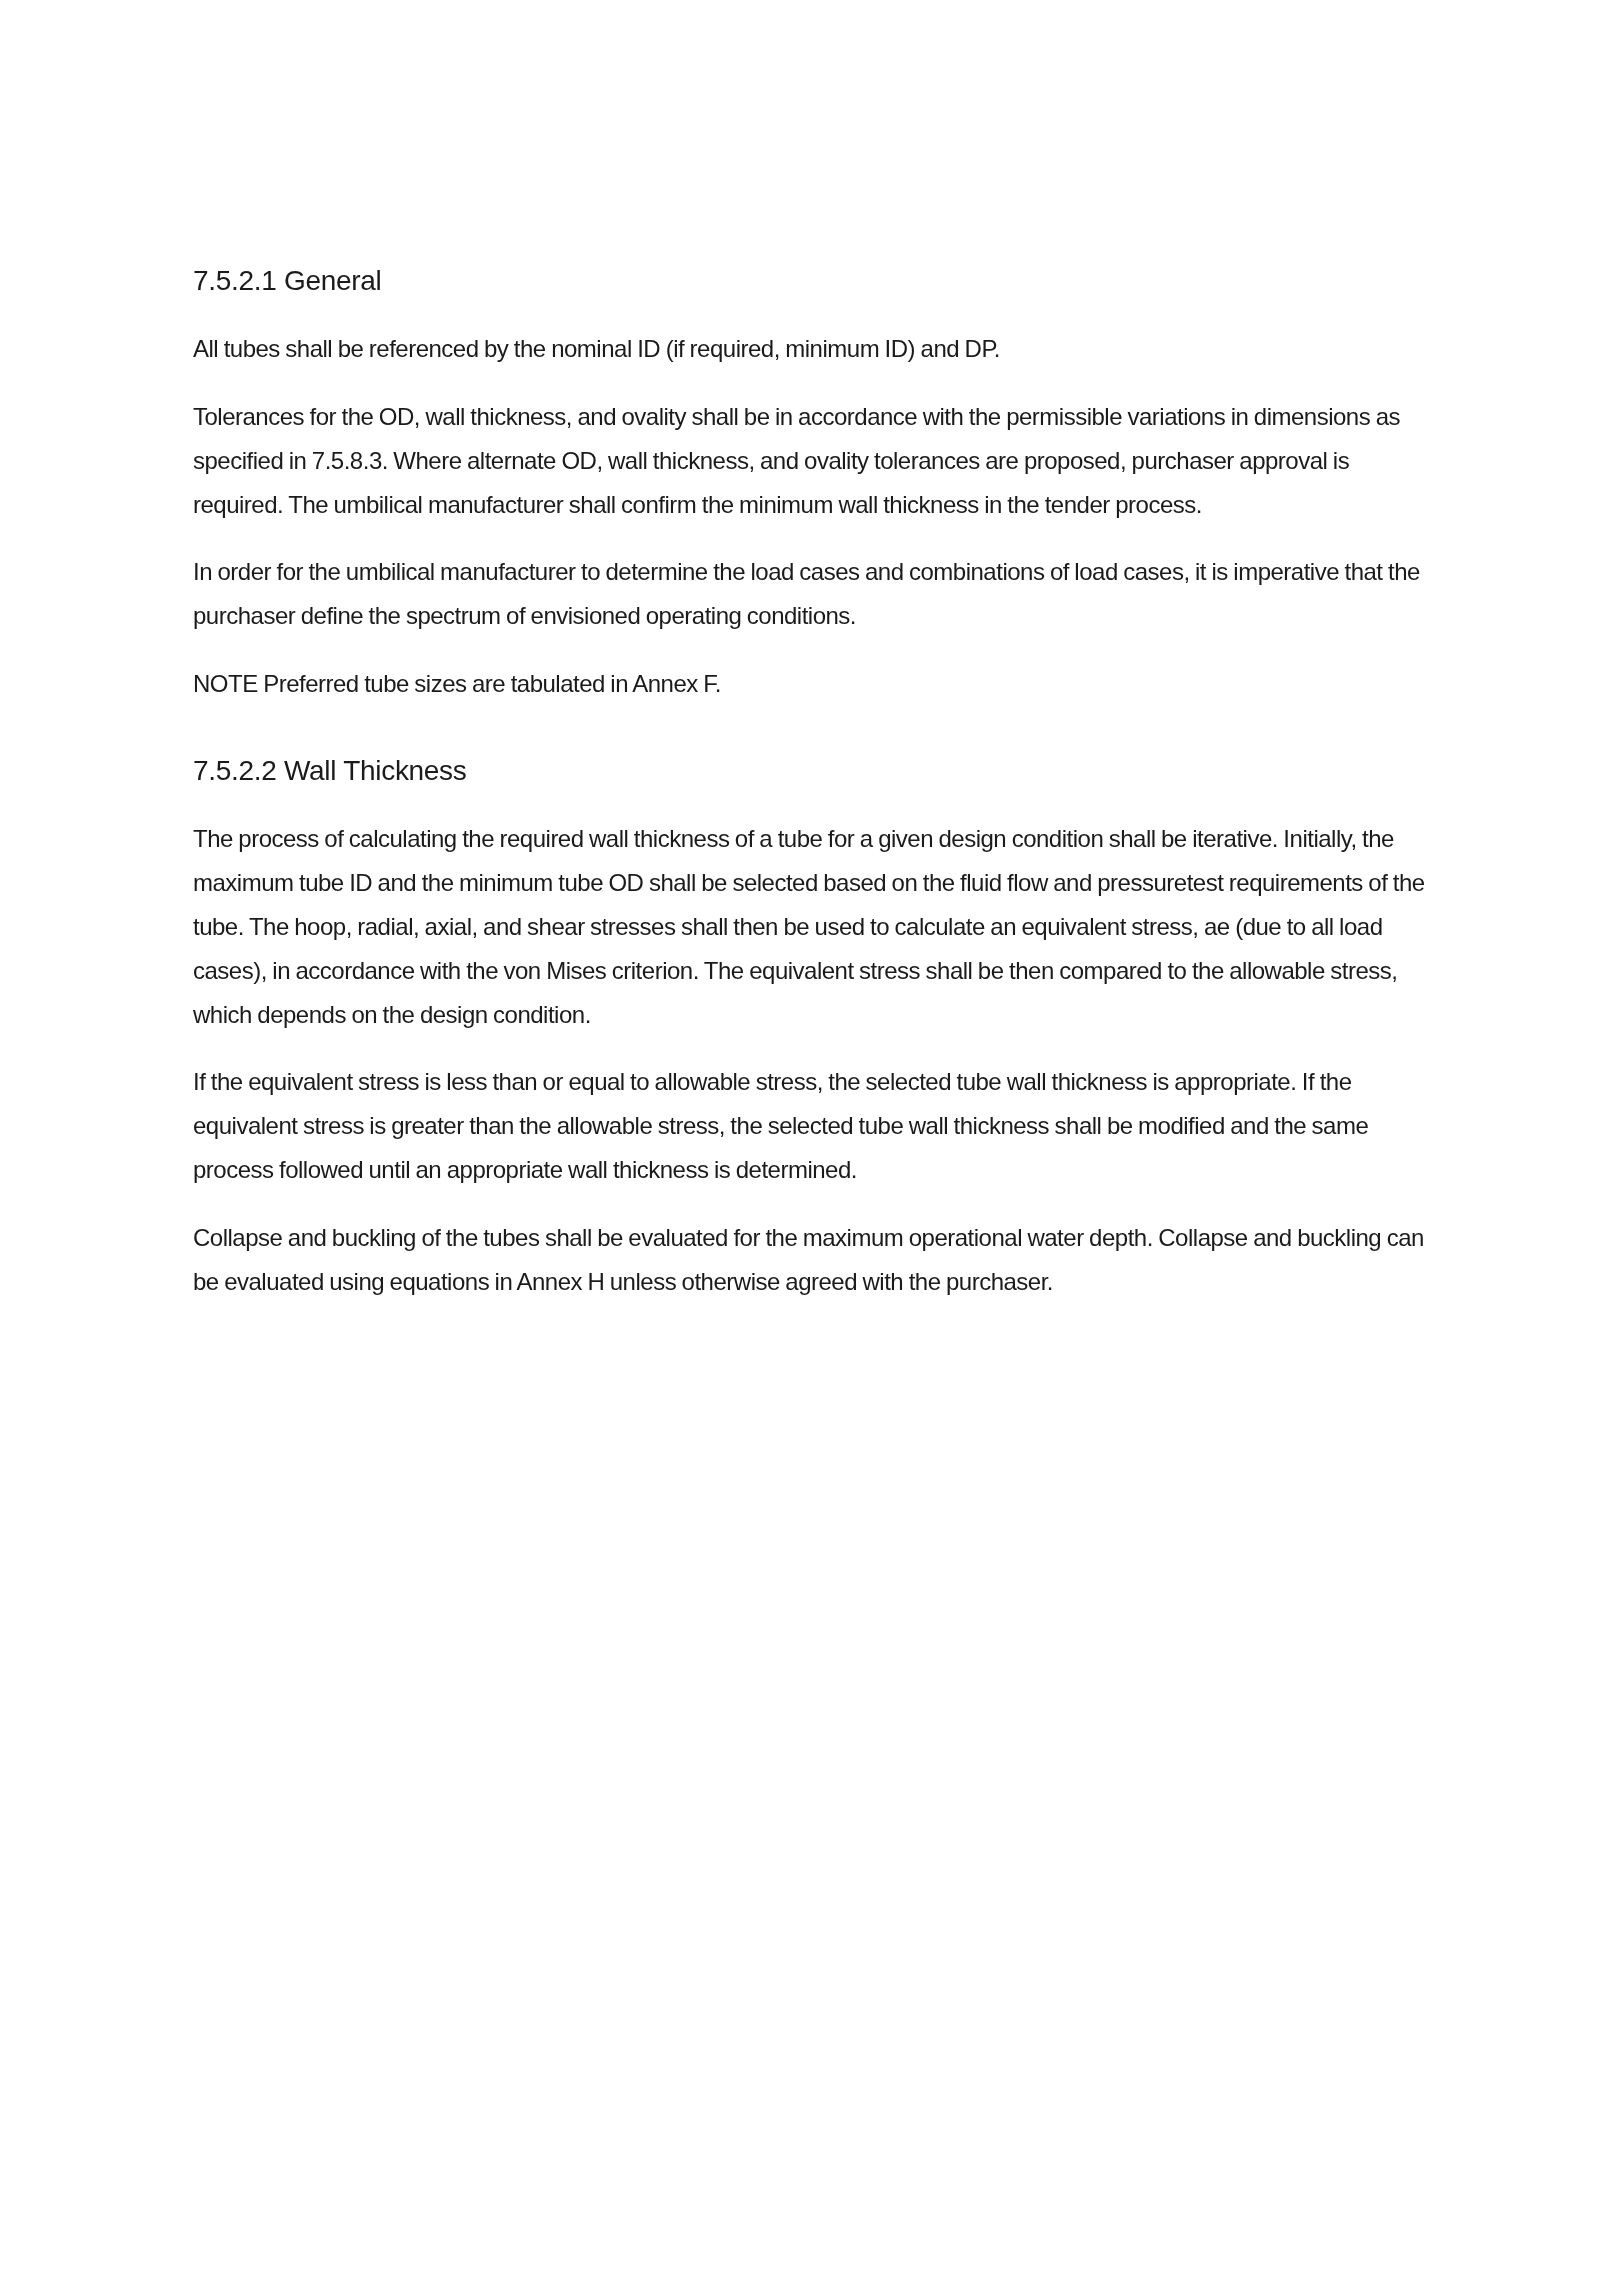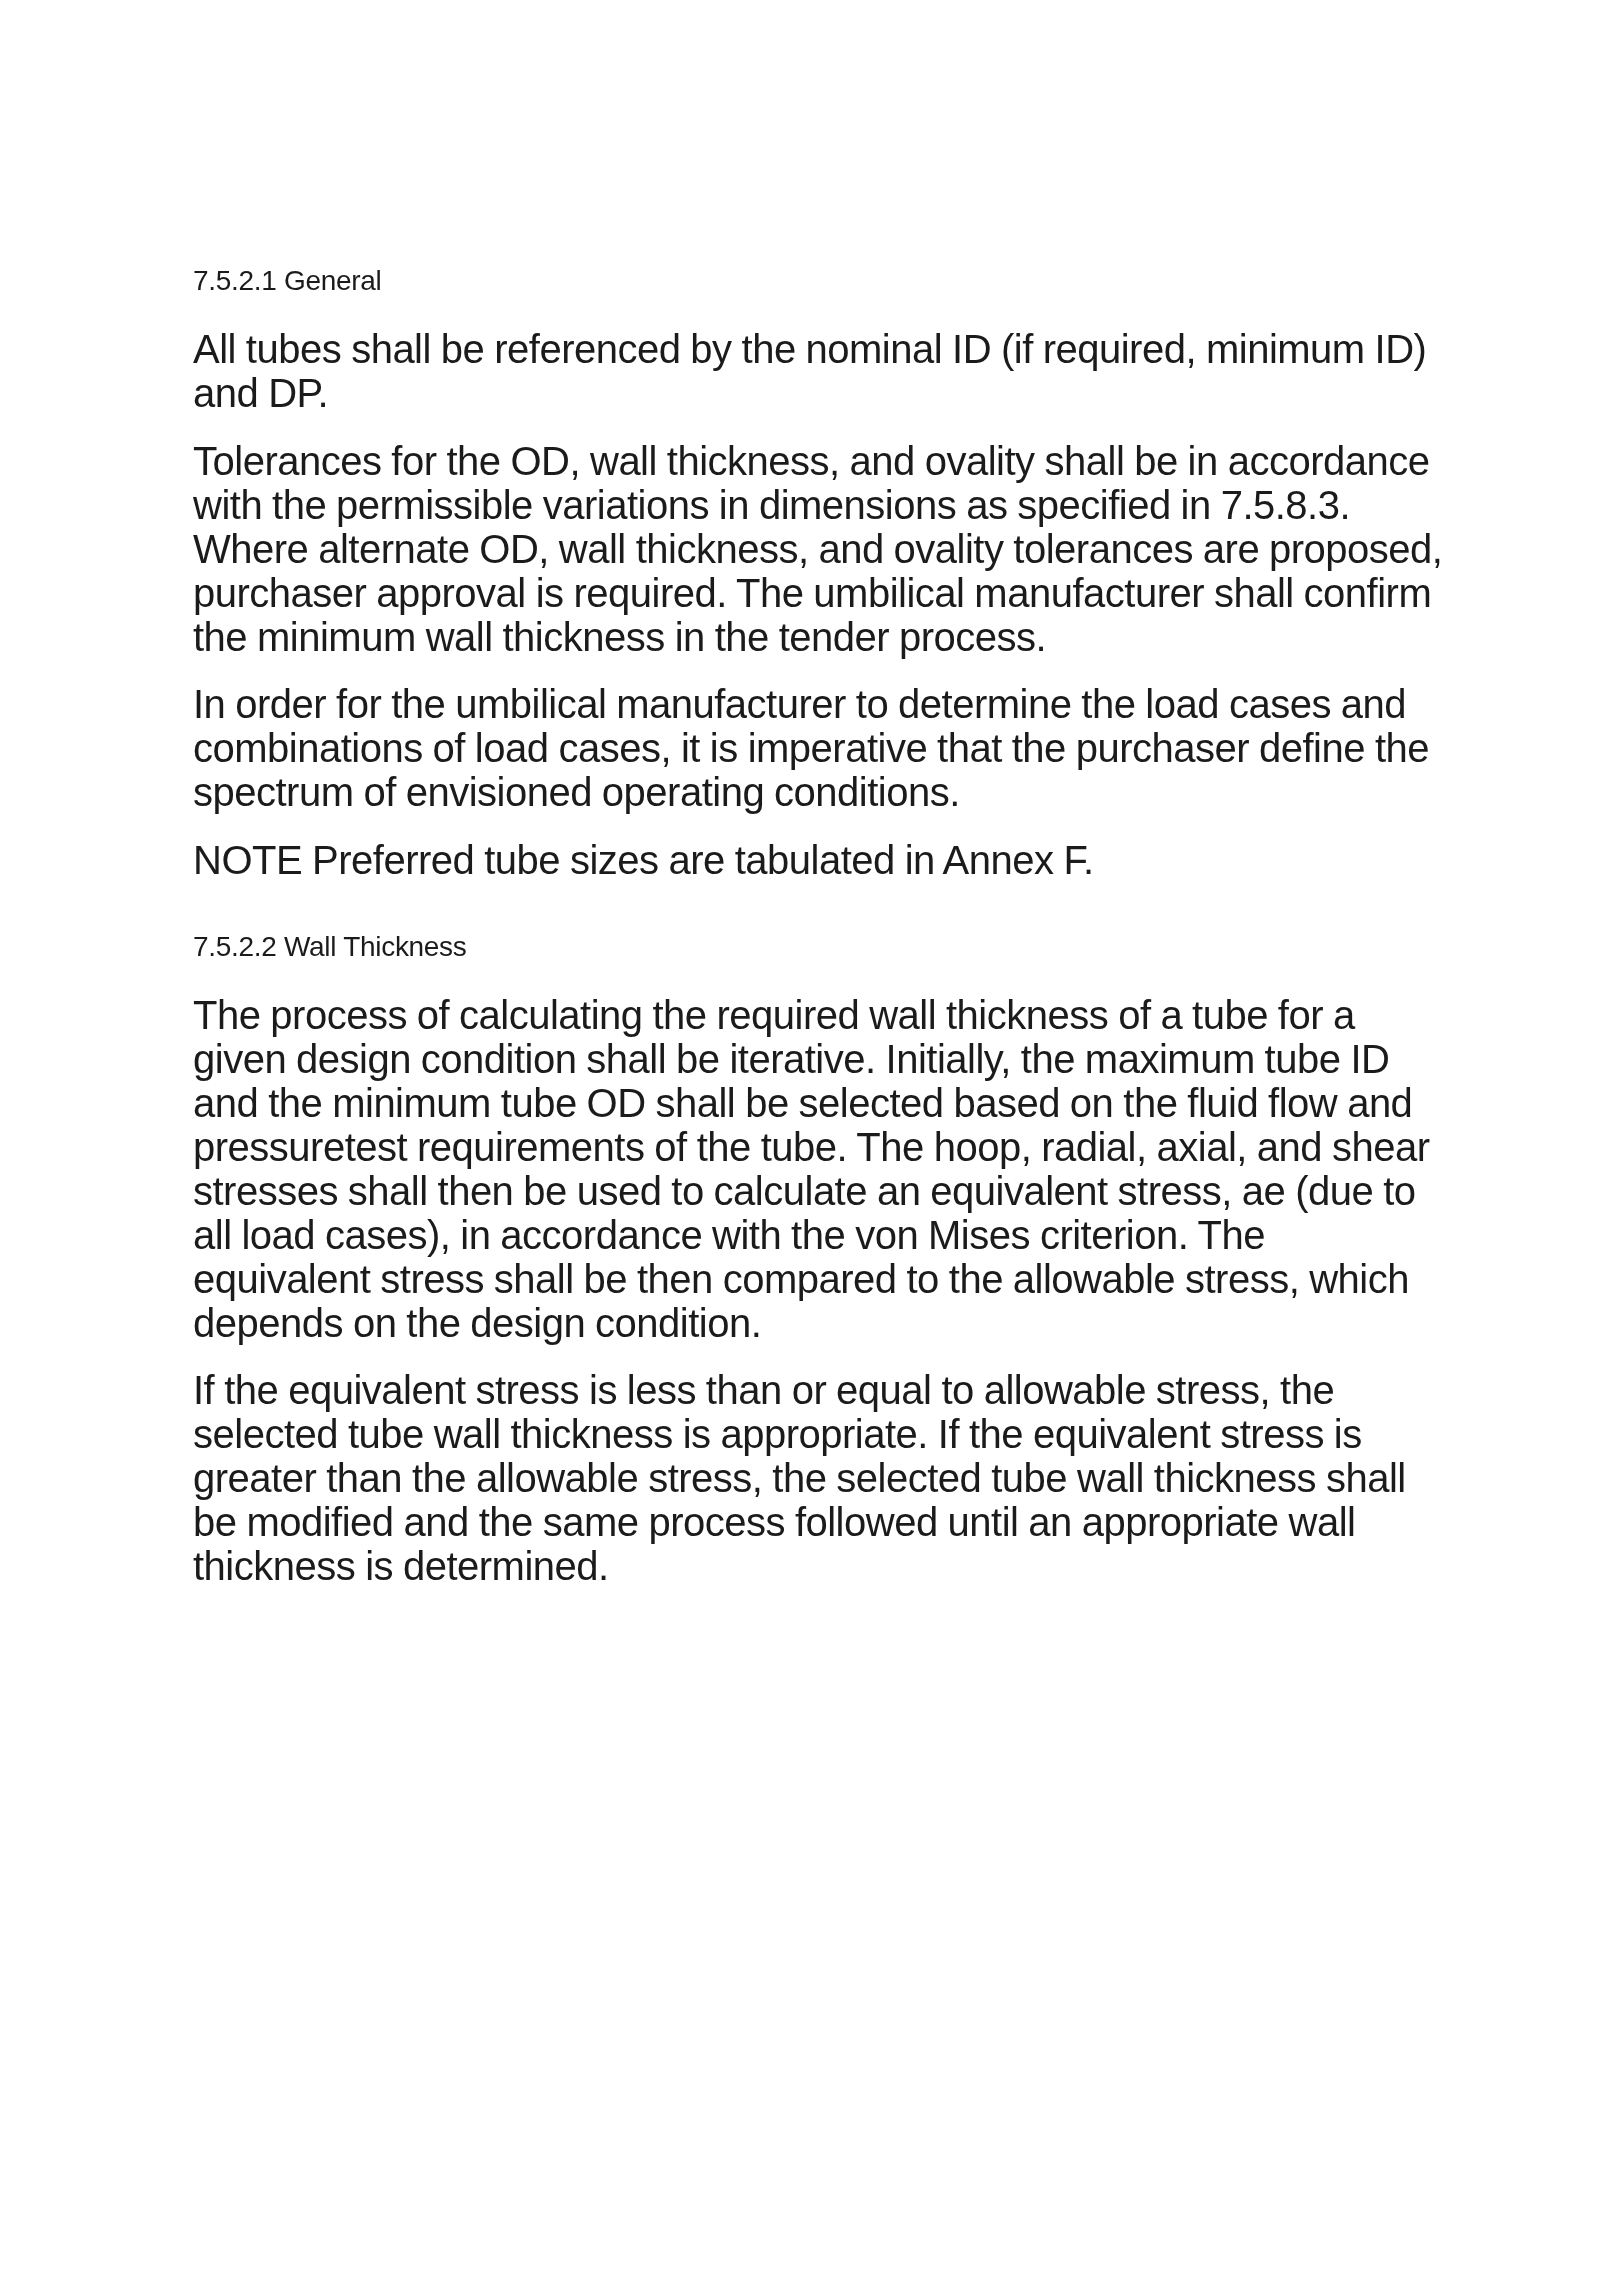--- a/index.html
+++ b/index.html
@@ -29,21 +29,21 @@
   }
   .heading {
     font-size: 28px;
     font-weight: 400;
     line-height: 41px;
     letter-spacing: -0.3px;
     margin: 0 0 26px 0;
     color: #1b1b1b;
   }
   .para {
-    font-size: 40px;
+    font-size: 24px;
     font-weight: 400;
     line-height: 44px;
     letter-spacing: -0.5px;
     word-spacing: -0.7px;
     margin: 0 0 23.6px 0;
     color: #1b1b1b;
   }
   .para:last-child { margin-bottom: 0; }
 </style>
 </head>
@@ -57,17 +57,18 @@
       <p class="para">All tubes shall be referenced by the nominal ID (if required, minimum ID) and DP.</p>
       <p class="para">Tolerances for the OD, wall thickness, and ovality shall be in accordance with the permissible variations in dimensions as specified in 7.5.8.3. Where alternate OD, wall thickness, and ovality tolerances are proposed, purchaser approval is required. The umbilical manufacturer shall confirm the minimum wall thickness in the tender process.</p>
       <p class="para">In order for the umbilical manufacturer to determine the load cases and combinations of load cases, it is imperative that the purchaser define the spectrum of envisioned operating conditions.</p>
       <p class="para">NOTE Preferred tube sizes are tabulated in Annex F.</p>
     </section>
 
     <section class="doc-section">
       <h2 class="heading">7.5.2.2 Wall Thickness</h2>
       <p class="para">The process of calculating the required wall thickness of a tube for a given design condition shall be iterative. Initially, the maximum tube ID and the minimum tube OD shall be selected based on the fluid flow and pressuretest requirements of the tube. The hoop, radial, axial, and shear stresses shall then be used to calculate an equivalent stress, ae (due to all load cases), in accordance with the von Mises criterion. The equivalent stress shall be then compared to the allowable stress, which depends on the design condition.</p>
       <p class="para">If the equivalent stress is less than or equal to allowable stress, the selected tube wall thickness is appropriate. If the equivalent stress is greater than the allowable stress, the selected tube wall thickness shall be modified and the same process followed until an appropriate wall thickness is determined.</p>
+      <p class="para">Collapse and buckling of the tubes shall be evaluated for the maximum operational water depth. Collapse and buckling can be evaluated using equations in Annex H unless otherwise agreed with the purchaser.</p>
     </section>
 
   </div>
 </div>
 
 
 </body></html>

